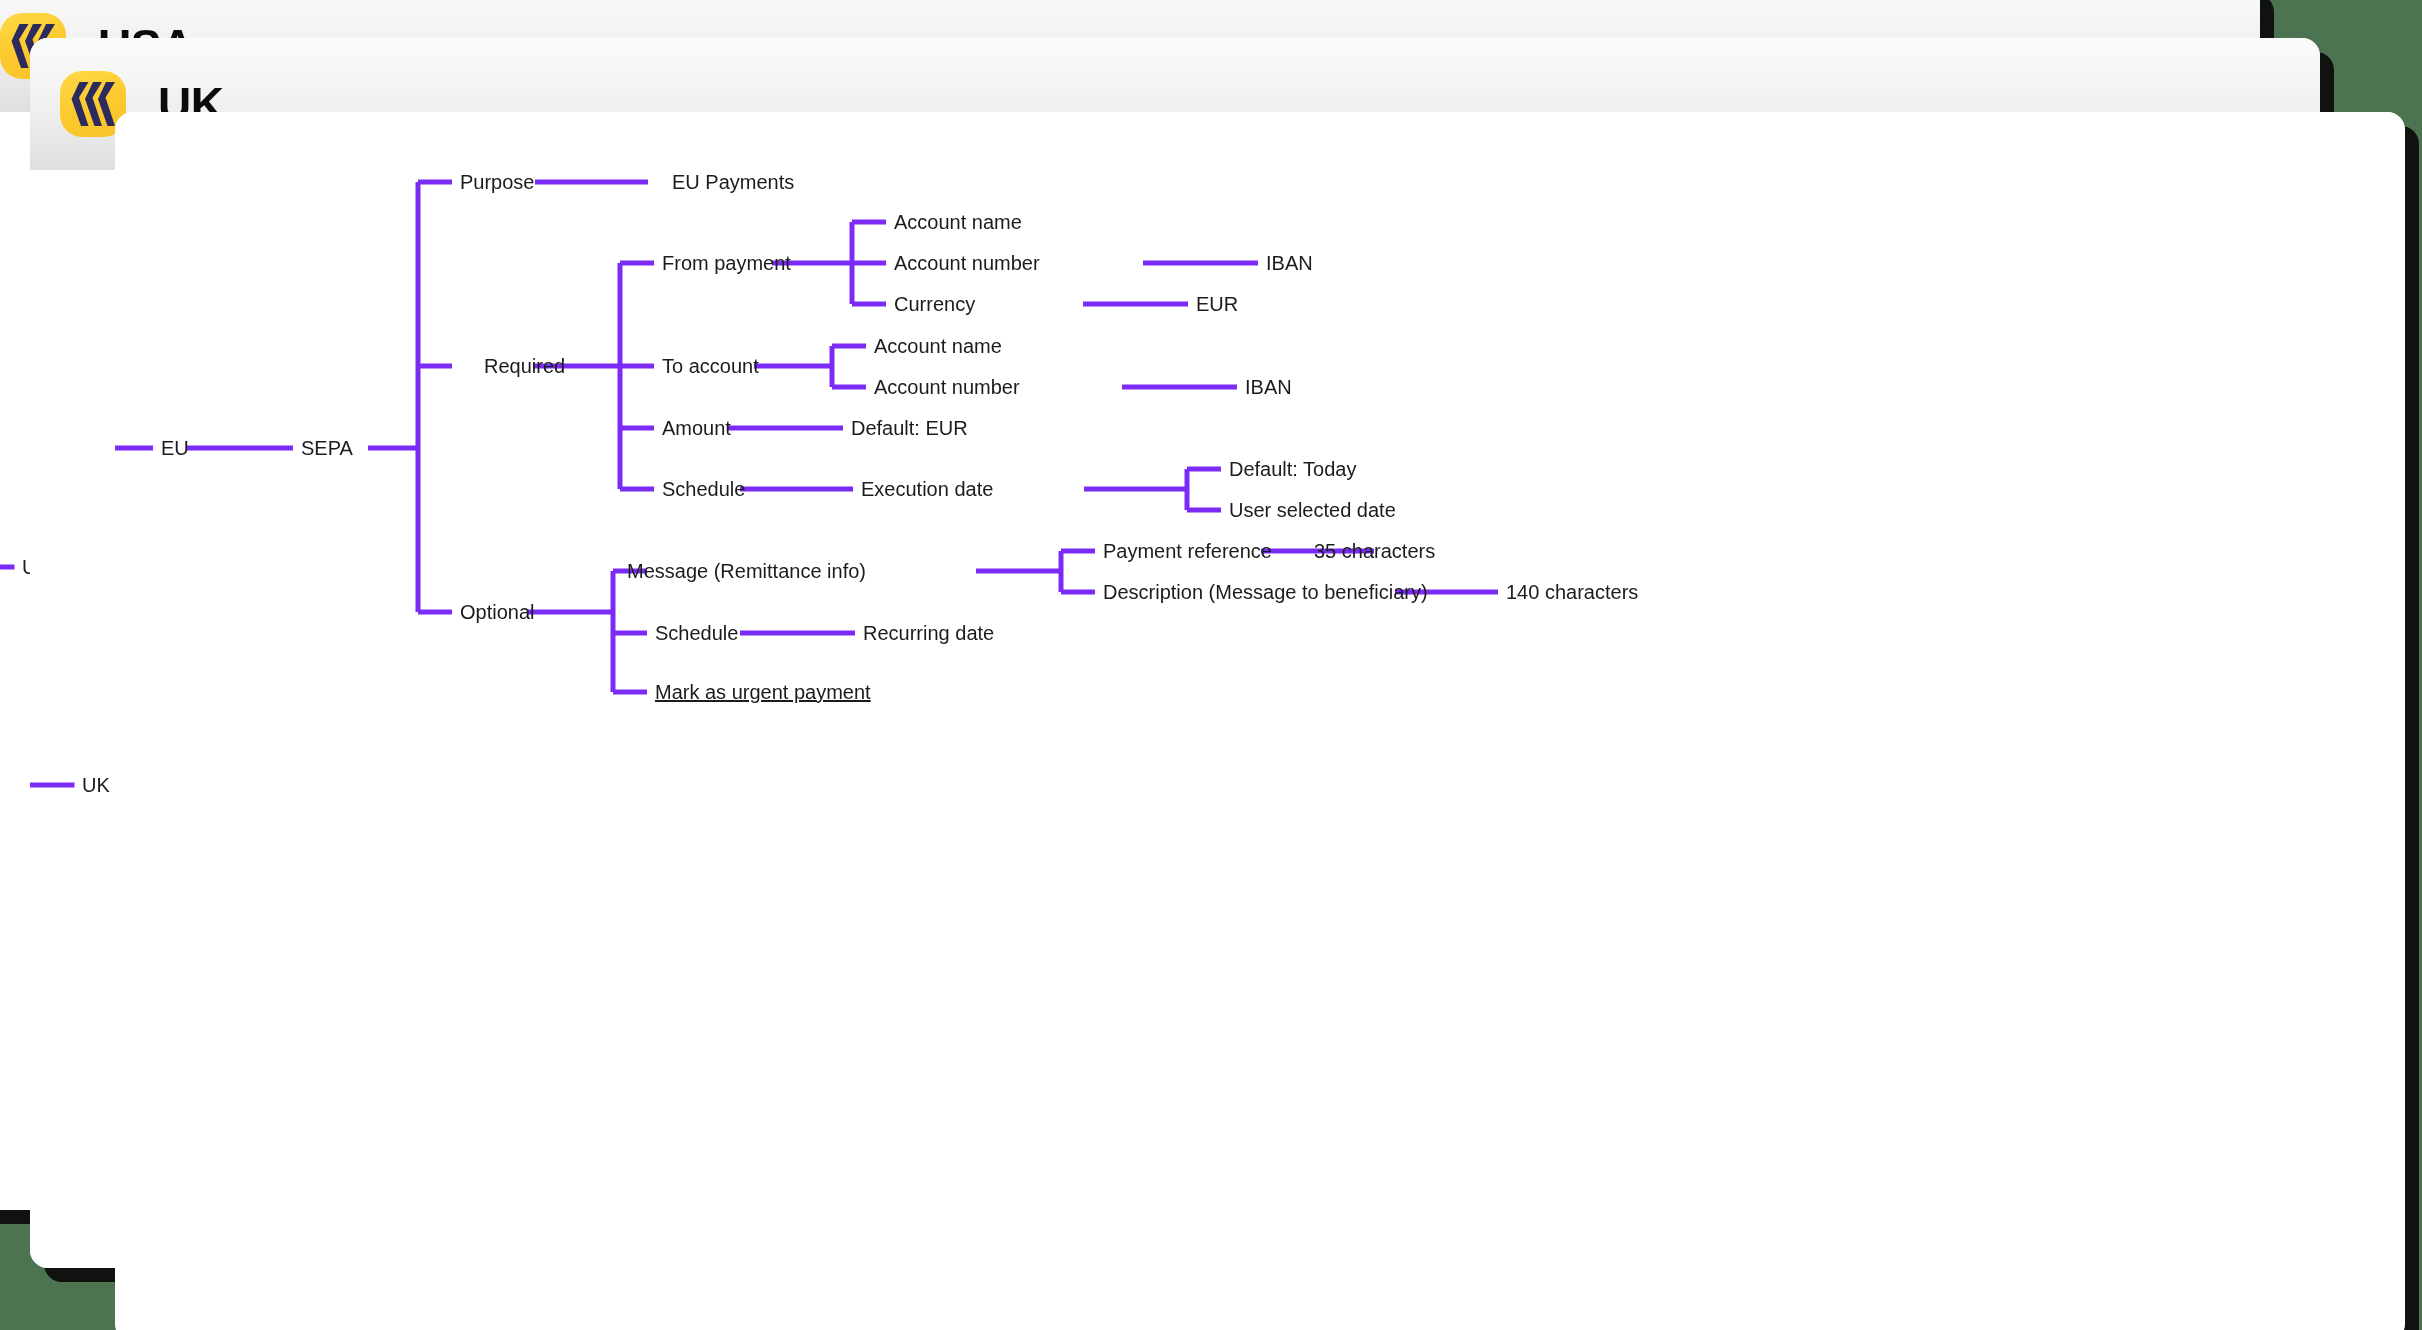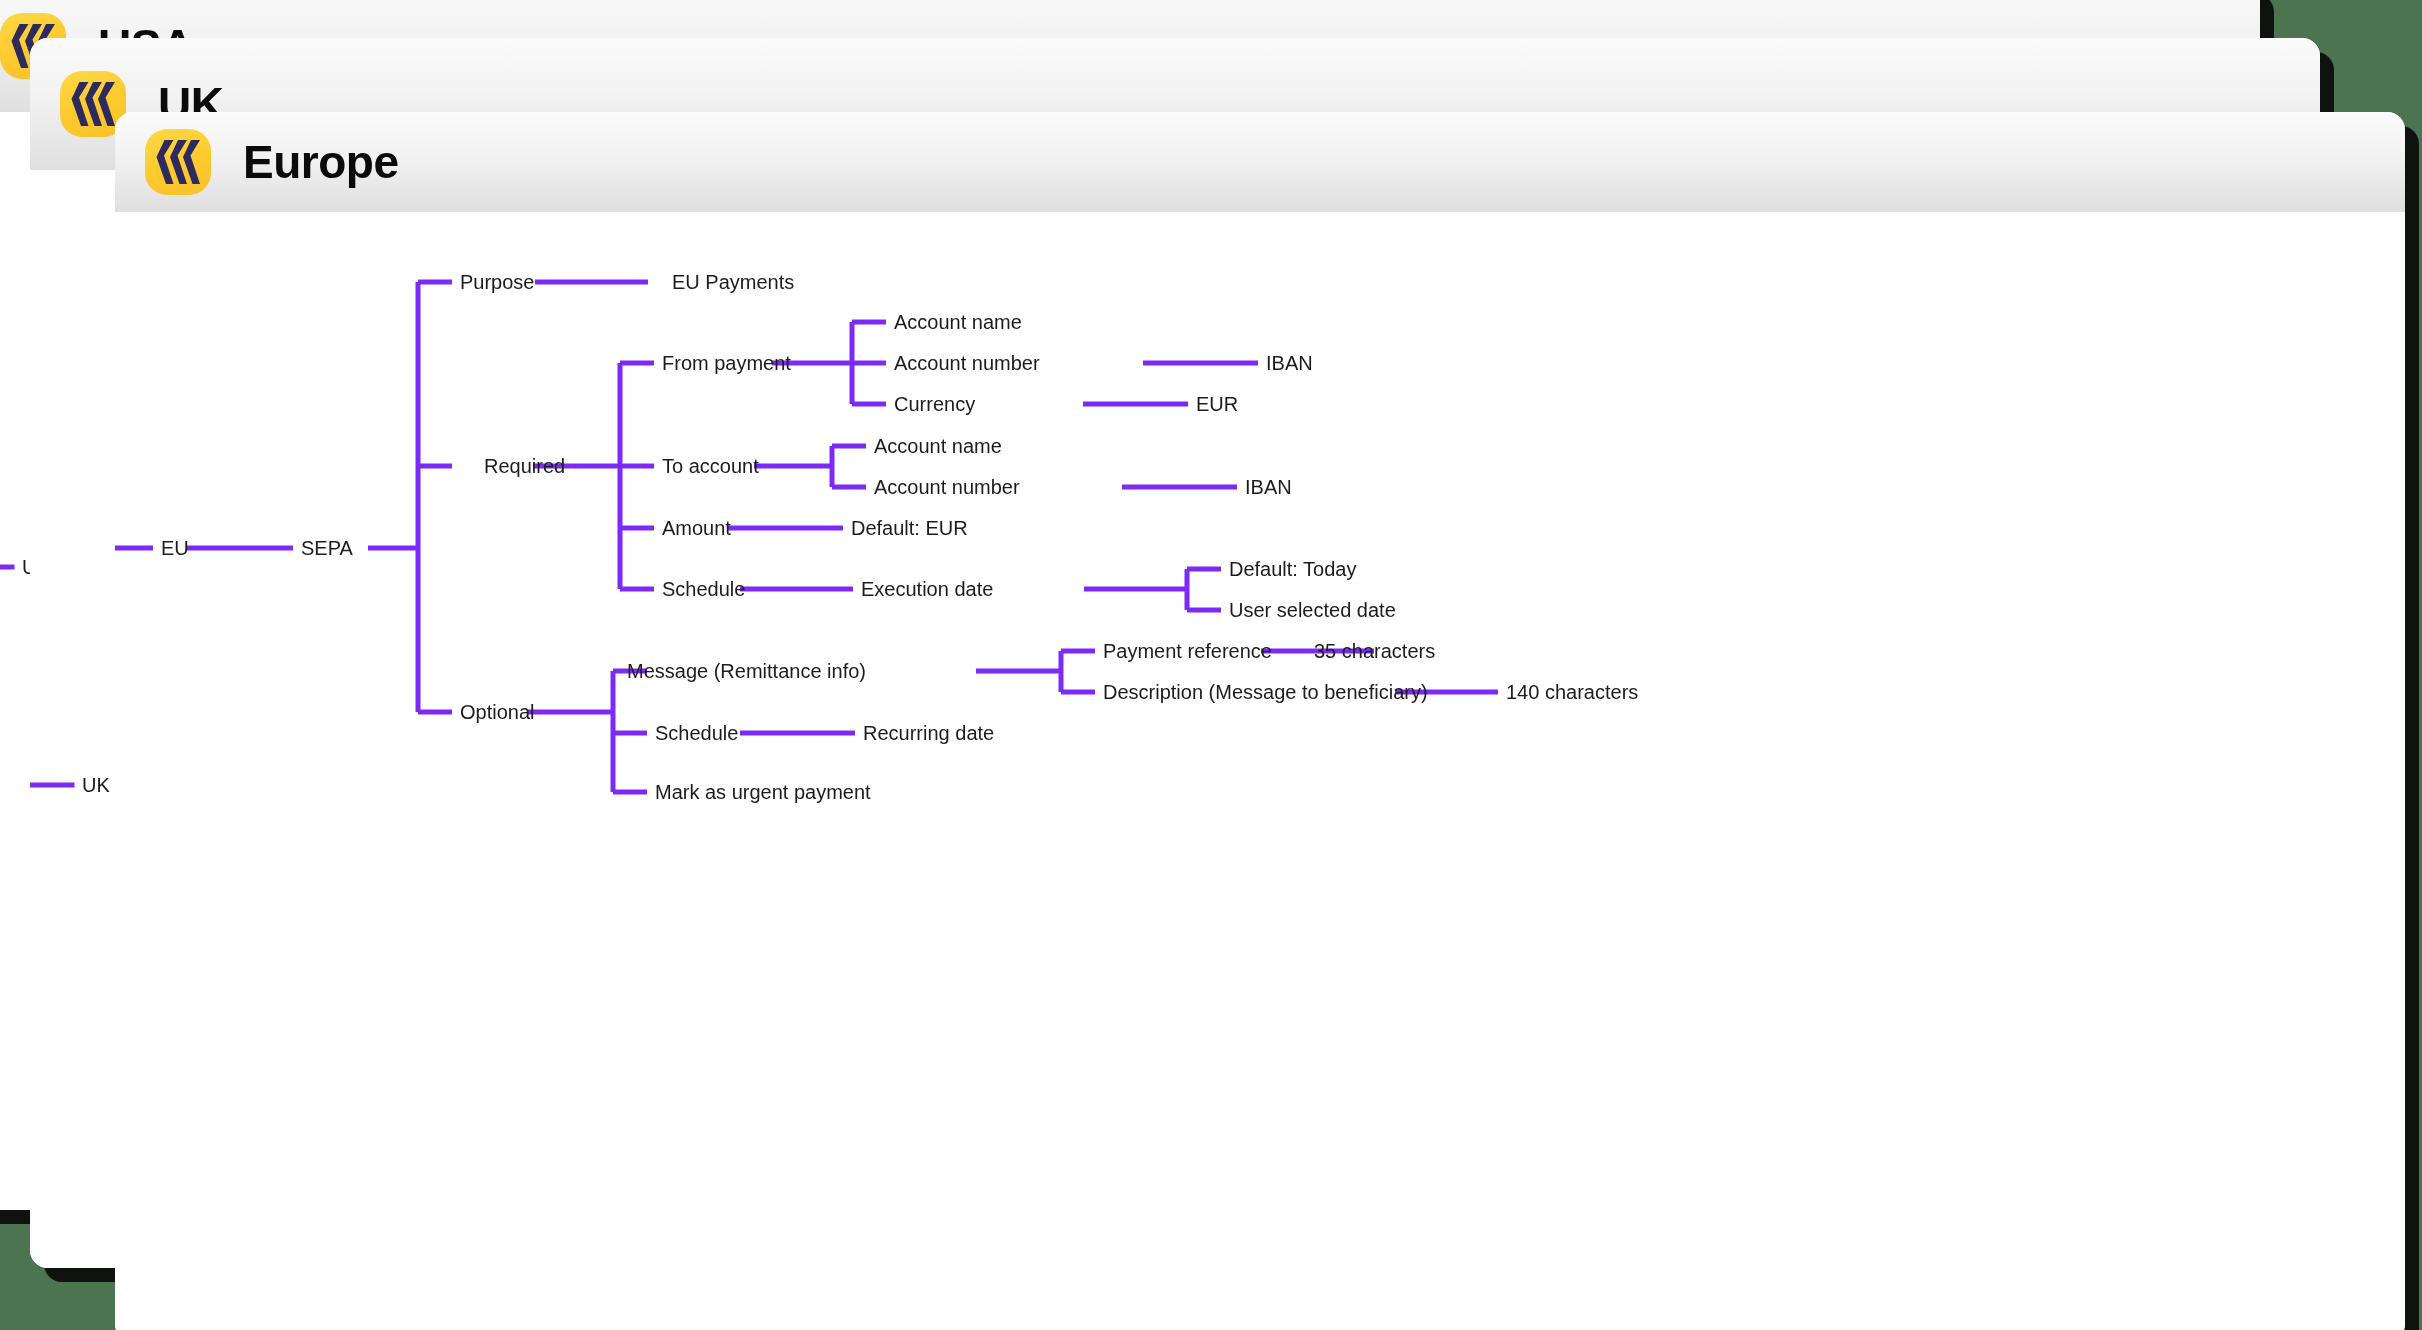--- a/index.html
+++ b/index.html
@@ -126,32 +126,20 @@
           <line x1="0" y1="615" x2="42" y2="615"></line>
           <line x1="92" y1="615" x2="145" y2="615"></line>
         </g>
       </svg>
       <span class="node" style="left:52px; top:615px;">UK</span>
     </div>
   </div>
 </div>
 
 <div class="card card-europe">
-  <div class="card-header">
-    <span class="logo">
-      <svg viewBox="0 0 66 66" xmlns="http://www.w3.org/2000/svg">
-        <g fill="#2d2a5e">
-          <path d="M40.5 11 h7.5 l-8.5 12.5 L48 11 h7 L45.5 26.5 L55 55 h-7.5 L38 28 L46 11 z"></path>
-          <path d="M27 11 h7.5 L26 23.5 L34.5 11 H42 L32.5 26.5 L42 55 h-7.5 L25 28 L33 11 z"></path>
-          <path d="M13.5 11 H21 L12.5 23.5 L21 11 h7.5 L19 26.5 L28.5 55 H21 L11.5 28 L19.5 11 z"></path>
-        </g>
-      </svg>
-    </span>
-    <span class="card-title">Europe</span>
-  </div>
 
   <div class="card-body">
     <div class="tree-canvas">
 
       <svg class="tree-svg" width="2290" height="1118" viewBox="0 0 2290 1118">
         <g stroke="#7c2af5" stroke-width="5" fill="none" stroke-linecap="butt" stroke-linejoin="miter">
 
           <line x1="-5" y1="336" x2="38" y2="336"></line>
 
           <line x1="72" y1="336" x2="178" y2="336"></line>
@@ -248,16 +236,16 @@
       <span class="node" style="left:1114px;top:398px;">User selected date</span>
 
       <span class="node" style="left:345px; top:500px;">Optional</span>
       <span class="node" style="left:512px; top:459px;">Message (Remittance info)</span>
       <span class="node" style="left:988px; top:439px;">Payment reference</span>
       <span class="node" style="left:1199px;top:439px;">35 characters</span>
       <span class="node" style="left:988px; top:480px;">Description (Message to beneficiary)</span>
       <span class="node" style="left:1391px;top:480px;">140 characters</span>
       <span class="node" style="left:540px; top:521px;">Schedule</span>
       <span class="node" style="left:748px; top:521px;">Recurring date</span>
-      <span class="node" style="left:540px; top:580px;">Mark as urgent payment</span>
+      <span class="node" style="left:540px; top:580px;text-decoration:underline;">Mark as urgent payment</span>
     </div>
   </div>
 </div>
 
 </body></html>

